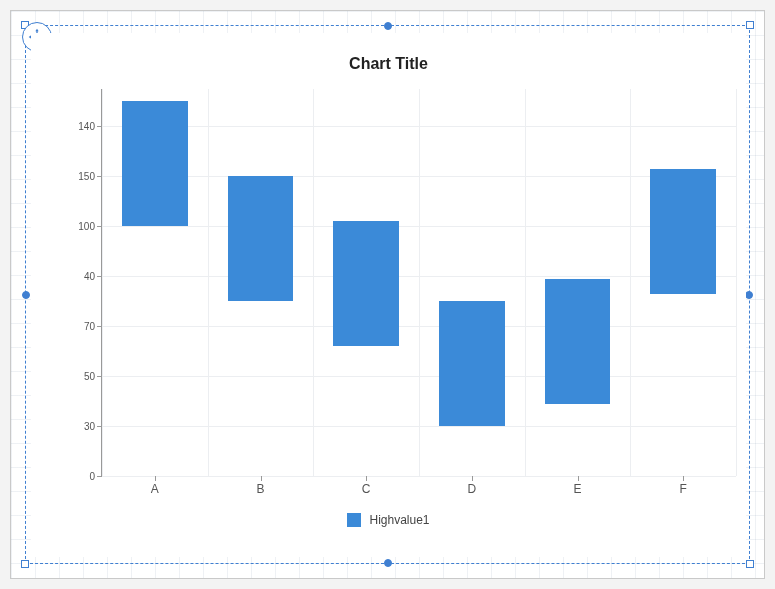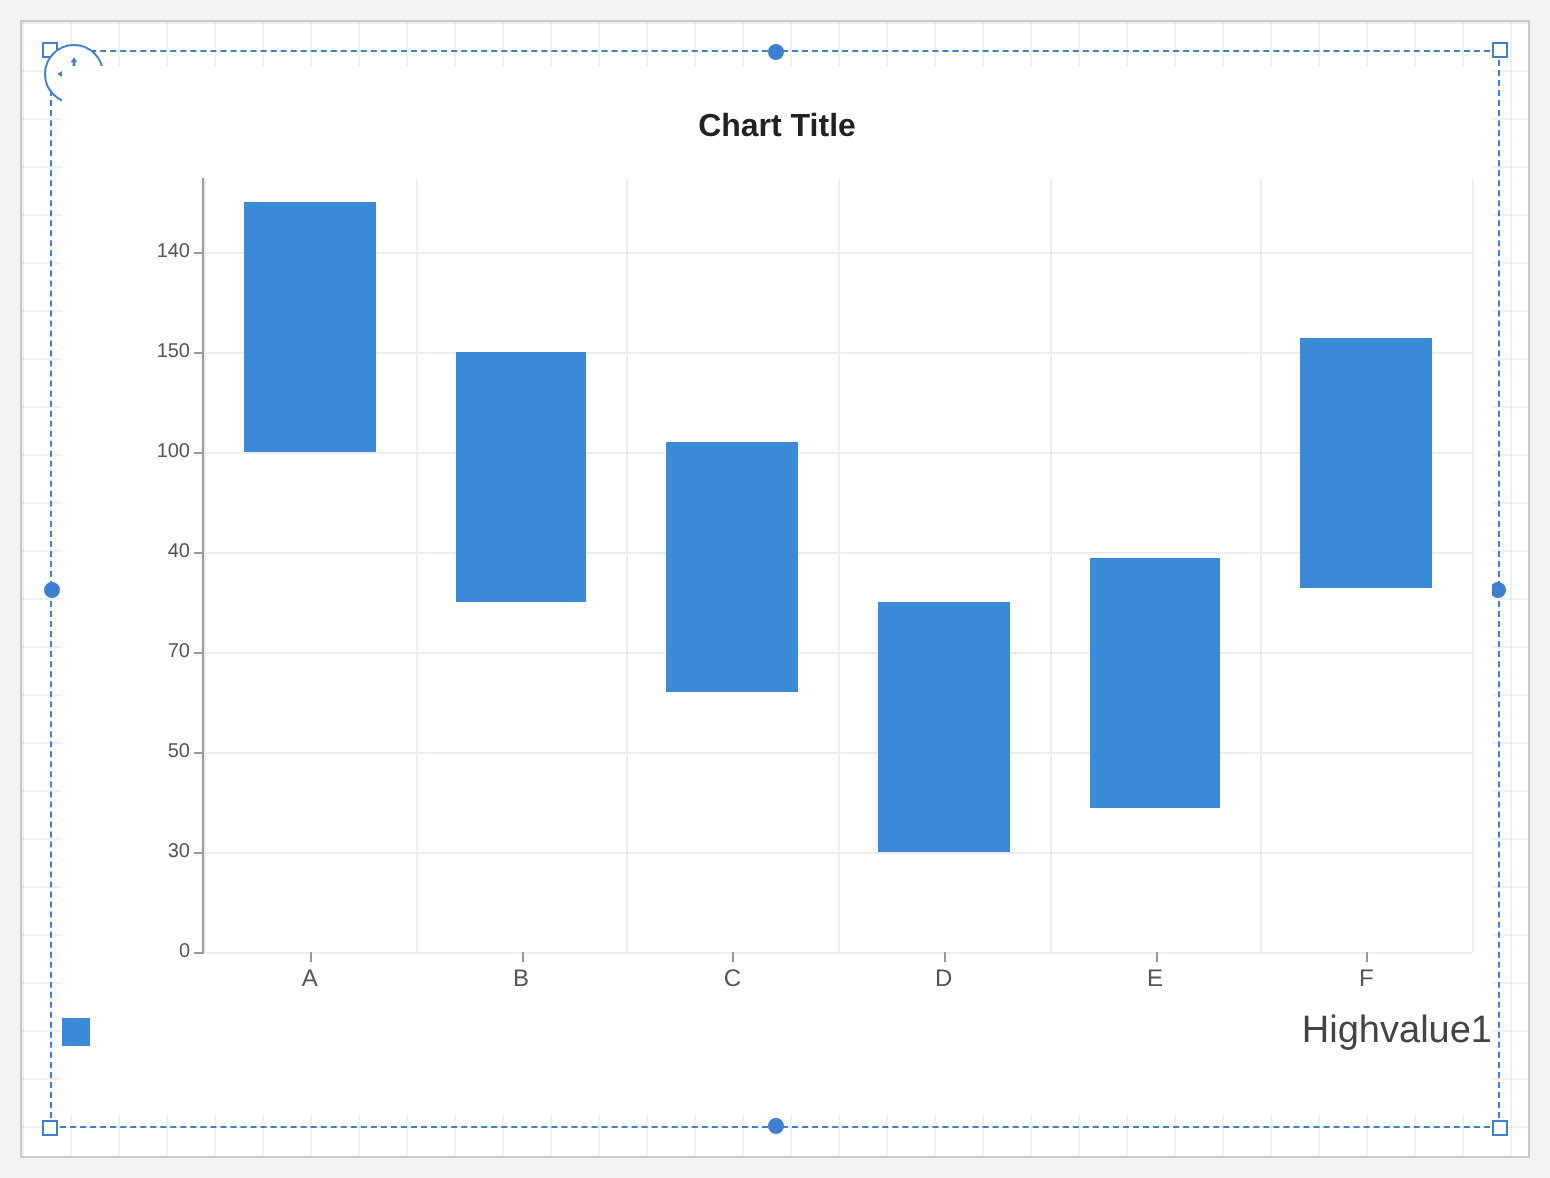--- a/index.html
+++ b/index.html
@@ -189,24 +189,24 @@
     width:0;
     border-left:1px solid #999;
   }
 
   .legend {
     position: absolute;
     left: 0;
     right: 0;
     bottom: 30px;
     display: flex;
-    justify-content: space-between;
+    justify-content: center;
     align-items: center;
     gap: 8px;
-    font-size: 19px;
+    font-size: 12px;
     color: #444;
   }
   .legend-swatch {
     width: 14px;
     height: 14px;
     background: #3b8ad8;
   }
 </style>
 </head>
 <body>

